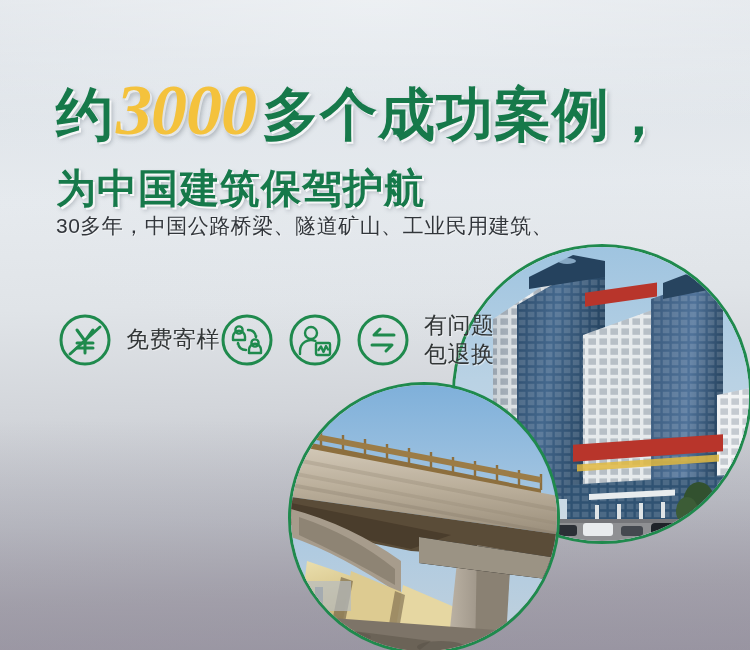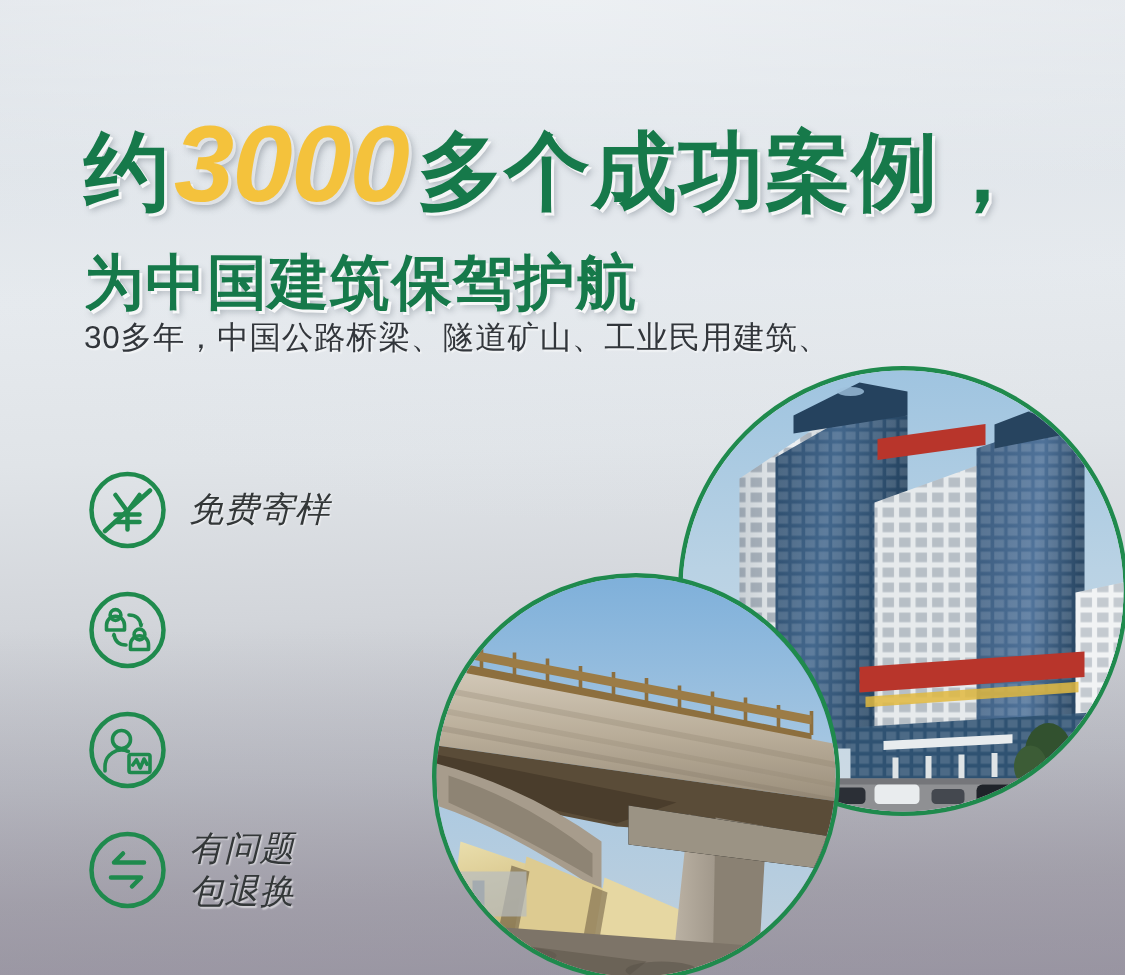--- a/index.html
+++ b/index.html
@@ -29,21 +29,21 @@
   .haze.a{top:0;height:120px;background:linear-gradient(180deg,rgba(255,255,255,.35),rgba(255,255,255,0));}
   .haze.b{bottom:0;height:230px;background:linear-gradient(180deg,rgba(150,148,160,0),rgba(146,142,156,.45));}
 
   
   .headline{
     position:absolute;left:56px;top:74px;
     line-height:1.0;
     white-space:nowrap;
     z-index:6;
   }
-  .hl-line{display:block;}
+  .hl-line{display:block;font-family:Liberation Serif, serif;}
   .hl-line1{font-size:57px;}
   .hl-line2{font-size:40px;margin-top:23px;}
   .cn-green{
     color:#16794a;
     font-weight:bold;
     letter-spacing:1px;
     text-shadow:
       2px 2px 0 rgba(255,255,255,.85),
       3px 3px 4px rgba(90,100,110,.38);
   }
@@ -69,21 +69,21 @@
     letter-spacing:.5px;
     text-shadow:1px 1px 1px rgba(255,255,255,.6);
     white-space:nowrap;
   }
   .sub-line{display:block;}
 
   
   .features{
     position:absolute;left:58px;top:300px;
     z-index:7;
-    display:flex;flex-direction:column;font-style:italic;
+    display:flex;flex-direction:row;
   }
   .feature{
     display:flex;align-items:center;
     height:80px;
   }
   .f-icon{
     width:54px;height:54px;flex:0 0 54px;
     margin-right:14px;
     display:block;
   }

